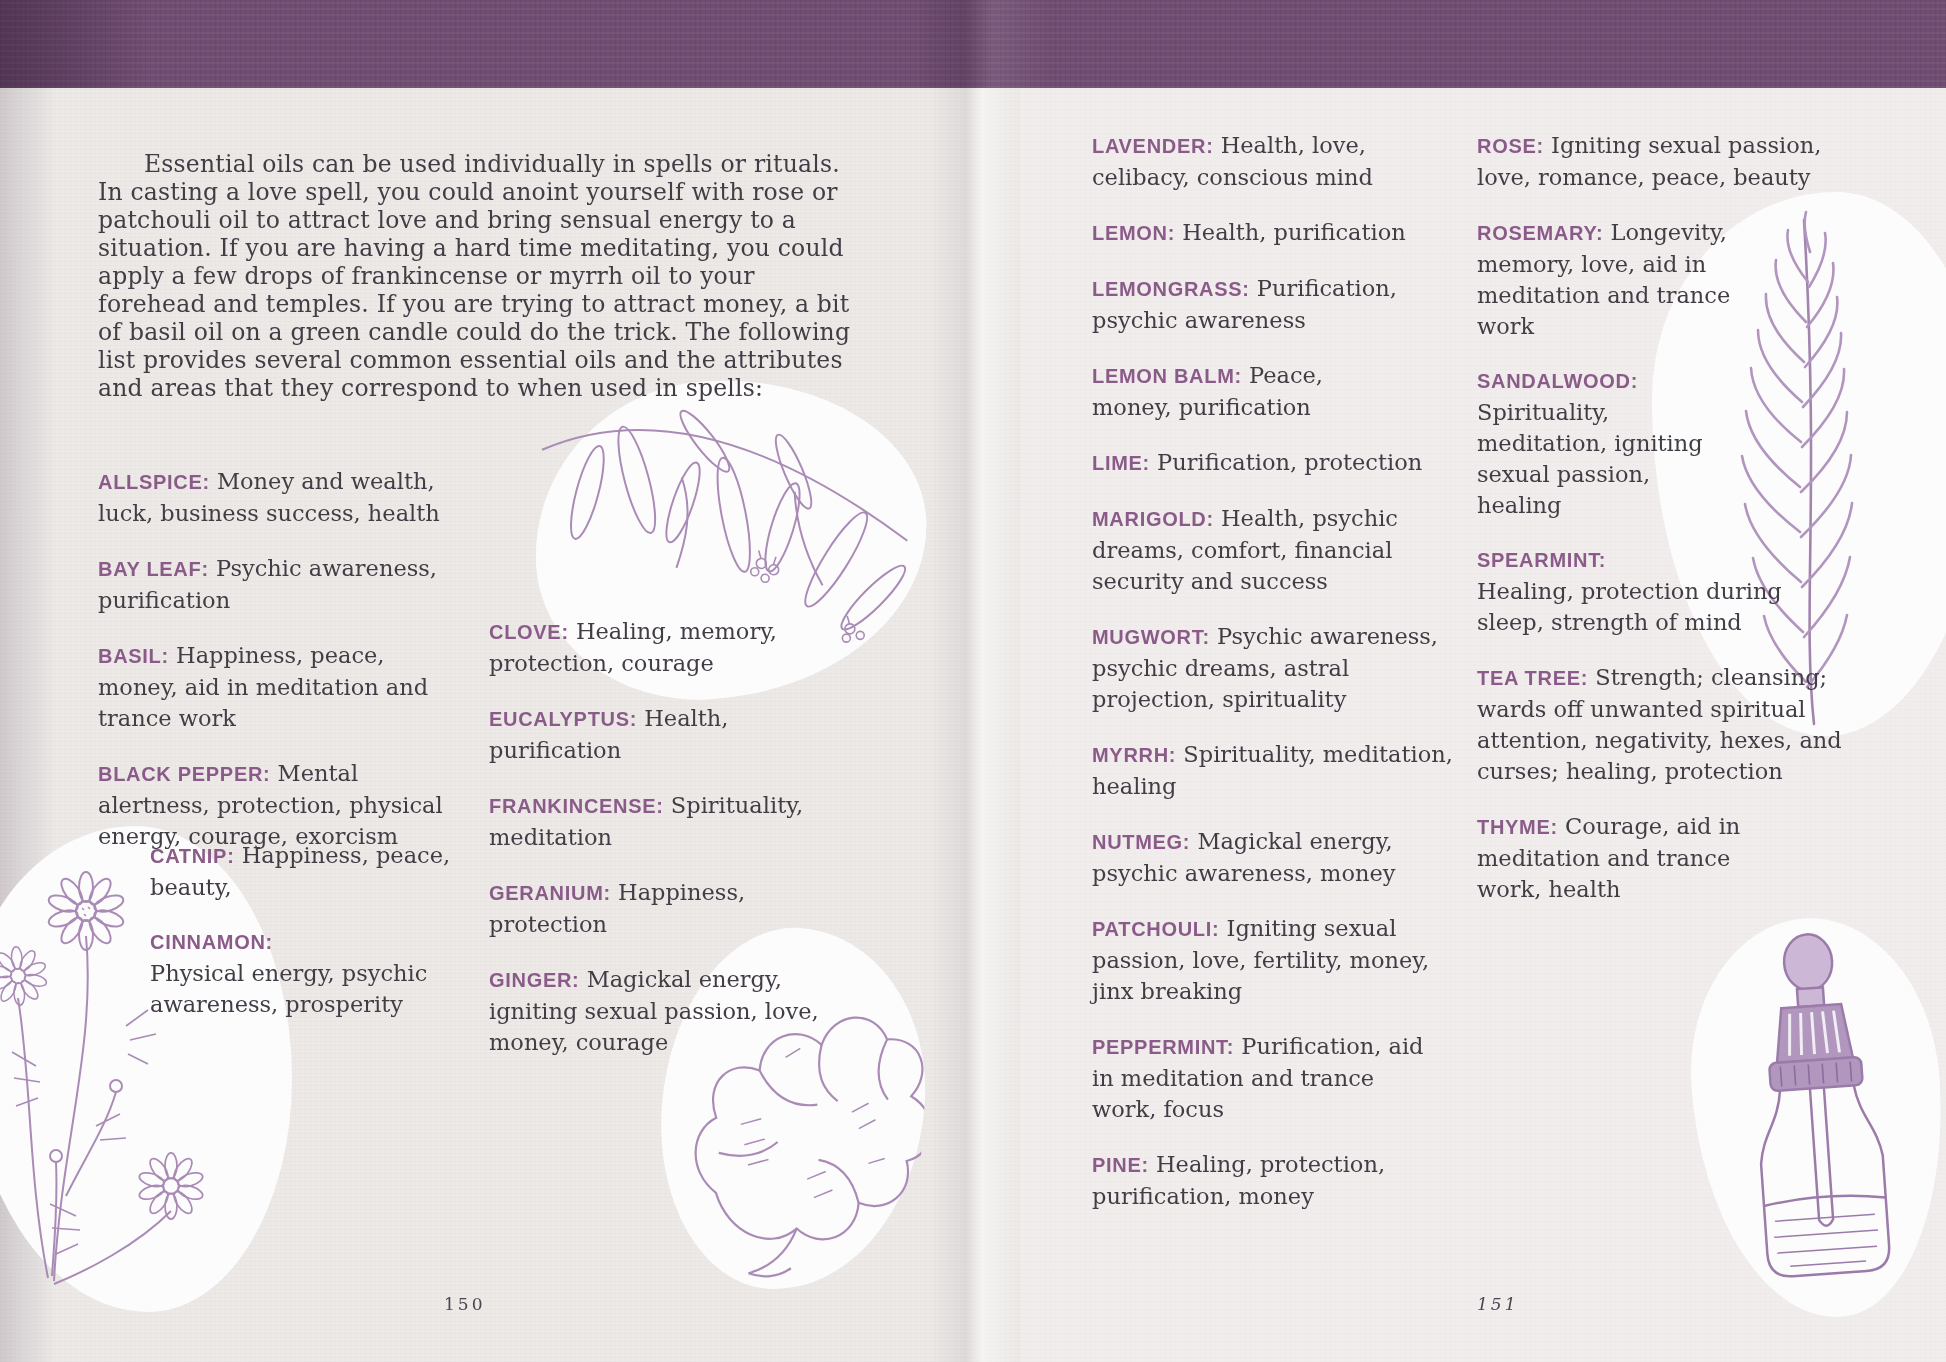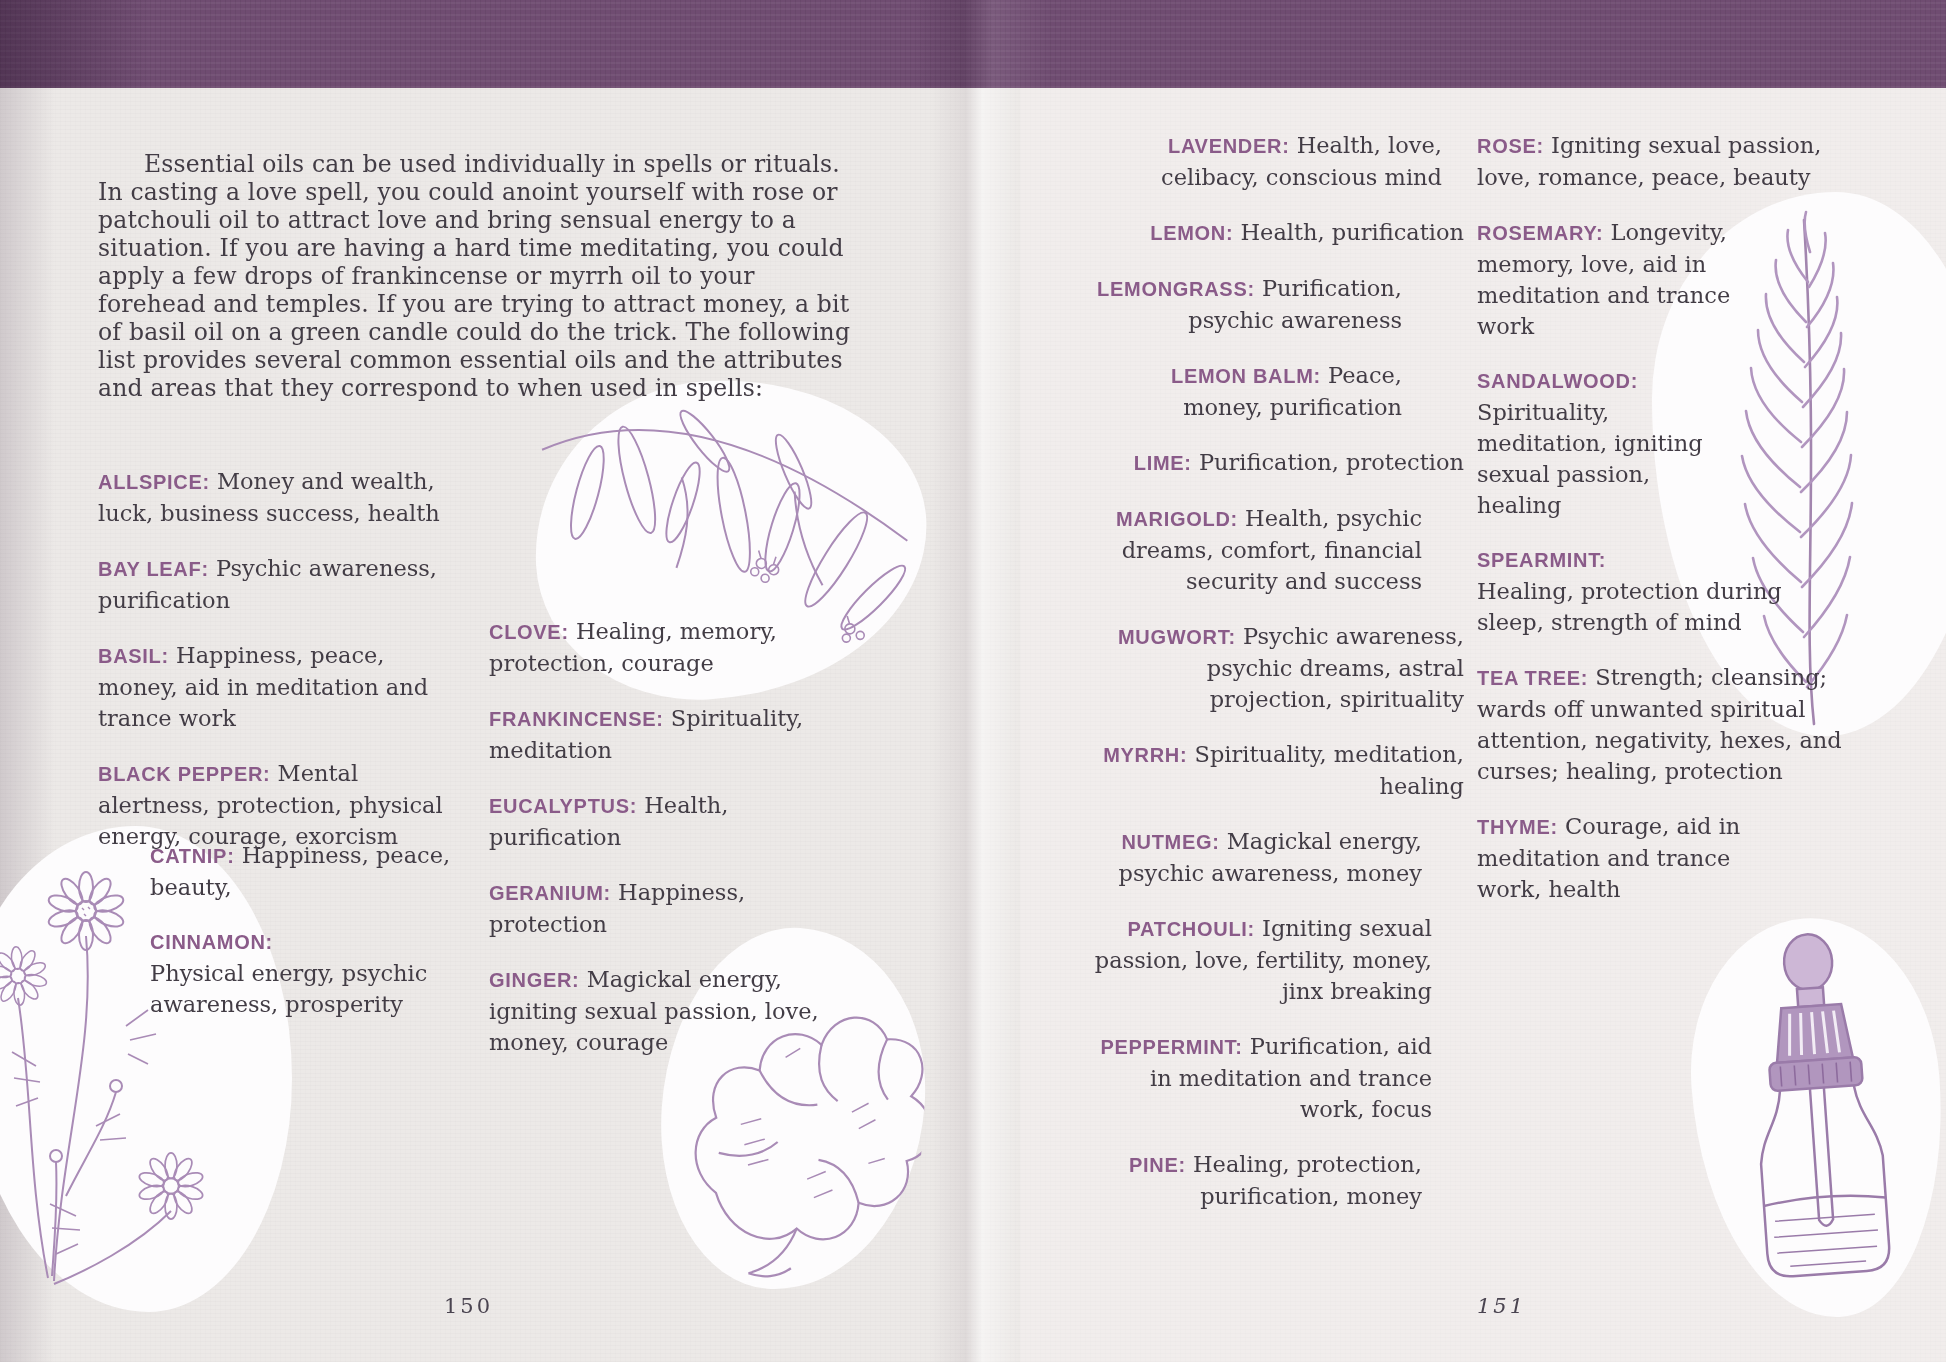--- a/index.html
+++ b/index.html
@@ -36,38 +36,38 @@
   .intro{
     position:absolute;left:98px;top:126px;width:772px;
     font-size:23.5px;line-height:28px;color:#423c45;
     text-indent:46px;letter-spacing:0.2px;z-index:3;
   }
 
   .col{position:absolute;z-index:3;}
   .lp-col1{left:98px;top:466px;width:372px;}
   .lp-center{left:150px;top:840px;width:310px;text-align:left;}
   .lp-col2{left:489px;top:616px;width:378px;}
-  .rp-col1{left:1092px;top:130px;width:372px;text-align:right;}
+  .rp-col1{left:1092px;top:130px;width:372px;}
   .rp-col2{left:1477px;top:130px;width:402px;}
 
   .entry{
     margin-bottom:24px;font-size:22.5px;line-height:31px;color:#423c45;
   }
   .oil-label{
     font-family:"Liberation Sans", sans-serif;font-weight:700;
     font-size:20px;letter-spacing:0.7px;color:#8a5b89;
   }
   .entry.stacked .oil-label{display:block;}
   .mw230{max-width:230px;} .mw240{max-width:240px;} .mw250{max-width:250px;}
   .mw280{max-width:280px;} .mw300{max-width:300px;} .mw310{max-width:310px;}
   .mw320{max-width:320px;} .mw330{max-width:330px;} .mw340{max-width:340px;}
   .mw350{max-width:350px;}
 
   .page-num{
-    position:absolute;font-size:21px;letter-spacing:3px;color:#4a4450;z-index:3;
+    position:absolute;font-size:17px;letter-spacing:3px;color:#4a4450;z-index:3;
   }
   .pn-left{left:444px;top:1294px;}
   .pn-right{left:1477px;top:1294px;font-style:italic;}
 
   .illo{position:absolute;z-index:1;background:#fdfcfd;}
   .illo svg{display:block;}
   .illo-branch{left:535px;top:380px;width:392px;height:318px;border-radius:46% 54% 58% 42% / 55% 47% 53% 45%;transform:rotate(-3deg);}
   .illo-chamomile{left:-34px;top:826px;width:326px;height:486px;border-radius:52% 48% 44% 56% / 42% 52% 48% 58%;}
   .illo-ginger{left:662px;top:928px;width:262px;height:362px;border-radius:48% 52% 55% 45% / 52% 46% 54% 48%;transform:rotate(4deg);}
   .illo-rosemary{left:1652px;top:192px;width:334px;height:544px;border-radius:55% 45% 48% 52% / 38% 44% 56% 62%;}
@@ -232,27 +232,27 @@
     <span class="oil-label">CINNAMON:</span>
     <span class="oil-desc">Physical energy, psychic awareness, prosperity</span>
   </div>
 </div>
 
 <div class="col lp-col2">
   <div class="entry mw300">
     <span class="oil-label">CLOVE:</span>
     <span class="oil-desc">Healing, memory, protection, courage</span>
   </div>
+  <div class="entry">
+    <span class="oil-label">EUCALYPTUS:</span>
+    <span class="oil-desc">Health, purification</span>
+  </div>
   <div class="entry mw330">
     <span class="oil-label">FRANKINCENSE:</span>
     <span class="oil-desc">Spirituality, meditation</span>
-  </div>
-  <div class="entry">
-    <span class="oil-label">EUCALYPTUS:</span>
-    <span class="oil-desc">Health, purification</span>
   </div>
   <div class="entry">
     <span class="oil-label">GERANIUM:</span>
     <span class="oil-desc">Happiness, protection</span>
   </div>
   <div class="entry mw340">
     <span class="oil-label">GINGER:</span>
     <span class="oil-desc">Magickal energy, igniting sexual passion, love, money, courage</span>
   </div>
 </div>

